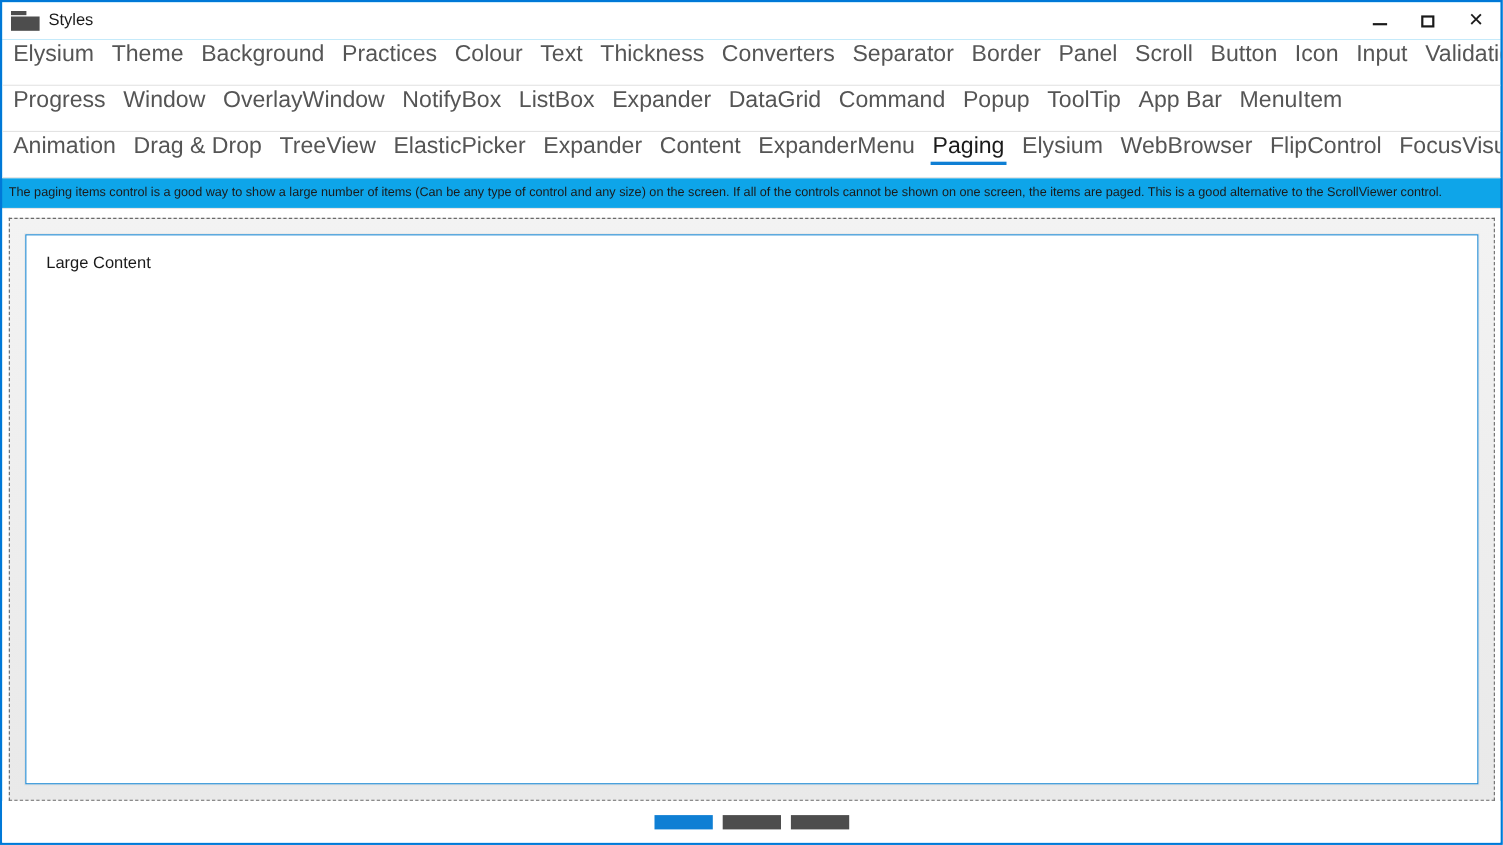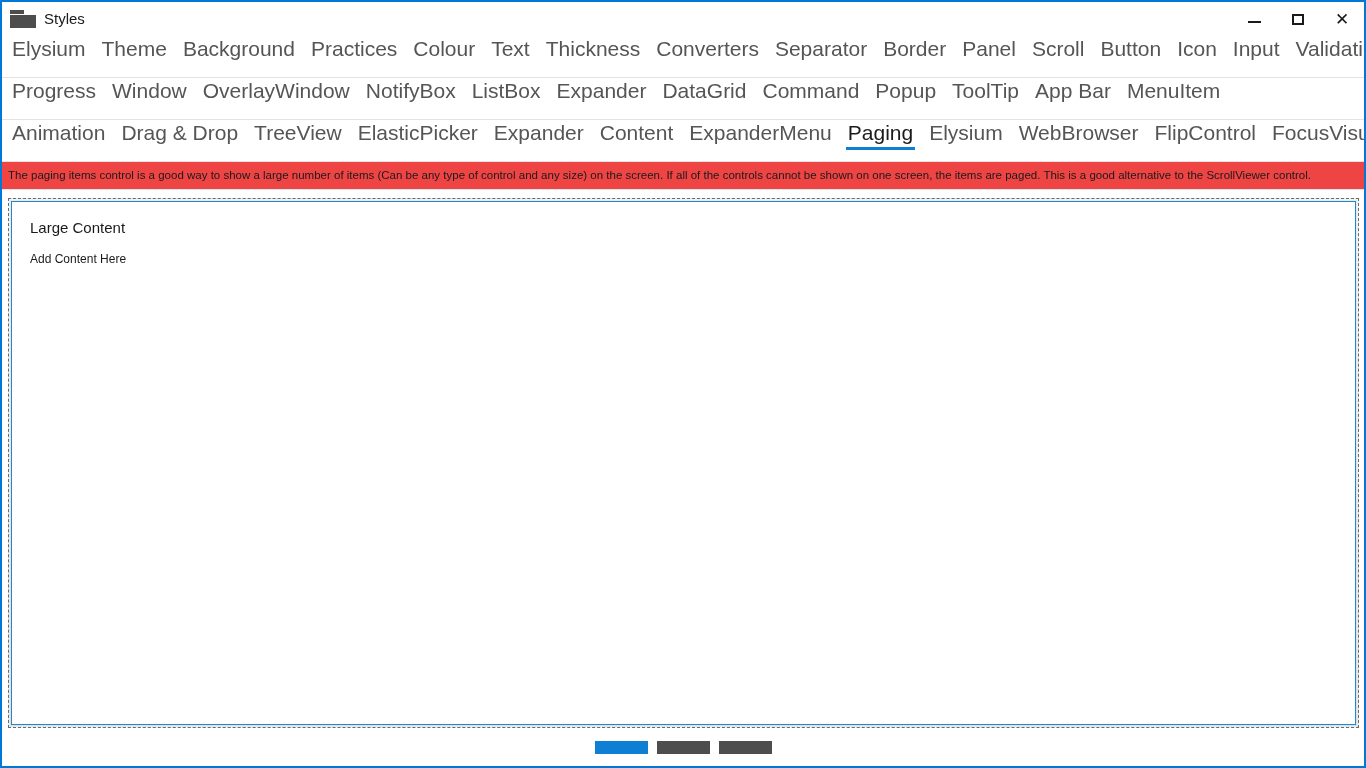--- a/index.html
+++ b/index.html
@@ -12,21 +12,21 @@
     font-family: "Liberation Sans", sans-serif;
   }
 
   #app-window {
     position: absolute;
     left: 0; top: 0;
     width: 1366px;
     height: 768px;
     box-sizing: border-box;
     border: 2px solid #0078D7;
-    background: #ef4444;
+    background: #0ea5e9;
     display: flex;
     flex-direction: column;
   }
 
   
   #title-bar {
     height: 34px;
     min-height: 34px;
     display: flex;
     align-items: center;
@@ -151,21 +151,21 @@
     background: #ffffff;
     position: relative;
     min-height: 0;
   }
 
   #paging-content-outer {
     margin: 8px 5px 0 6px;
     flex: 1 1 auto;
     min-height: 0;
     border: 1px dashed #6a6a6a;
-    padding: 2px;
+    padding: 14px;
     box-sizing: border-box;
     background: linear-gradient(180deg,#f3f3f3,#e9e9e9);
     position: relative;
   }
 
   #paging-page {
     width: 100%;
     height: 100%;
     box-sizing: border-box;
     background: #ffffff;
@@ -277,21 +277,20 @@
         <div class="tab-item">FocusVisualStyle</div>
       </div>
   </div>
 
   <div id="description-bar">The paging items control is a good way to show a large number of items (Can be any type of control and any size) on the screen. If all of the controls cannot be shown on one screen, the items are paged. This is a good alternative to the ScrollViewer control.</div>
 
   <div id="paging-region">
     <div id="paging-content-outer">
       <div id="paging-page">
         <div id="large-content-title">Large Content</div>
-        <div id="add-content-text">Add Content Here</div>
       </div>
     </div>
     <div id="paging-indicator">
         <div class="page-dot active"></div>
         <div class="page-dot"></div>
         <div class="page-dot"></div>
       </div>
   </div>
 
 </div>

